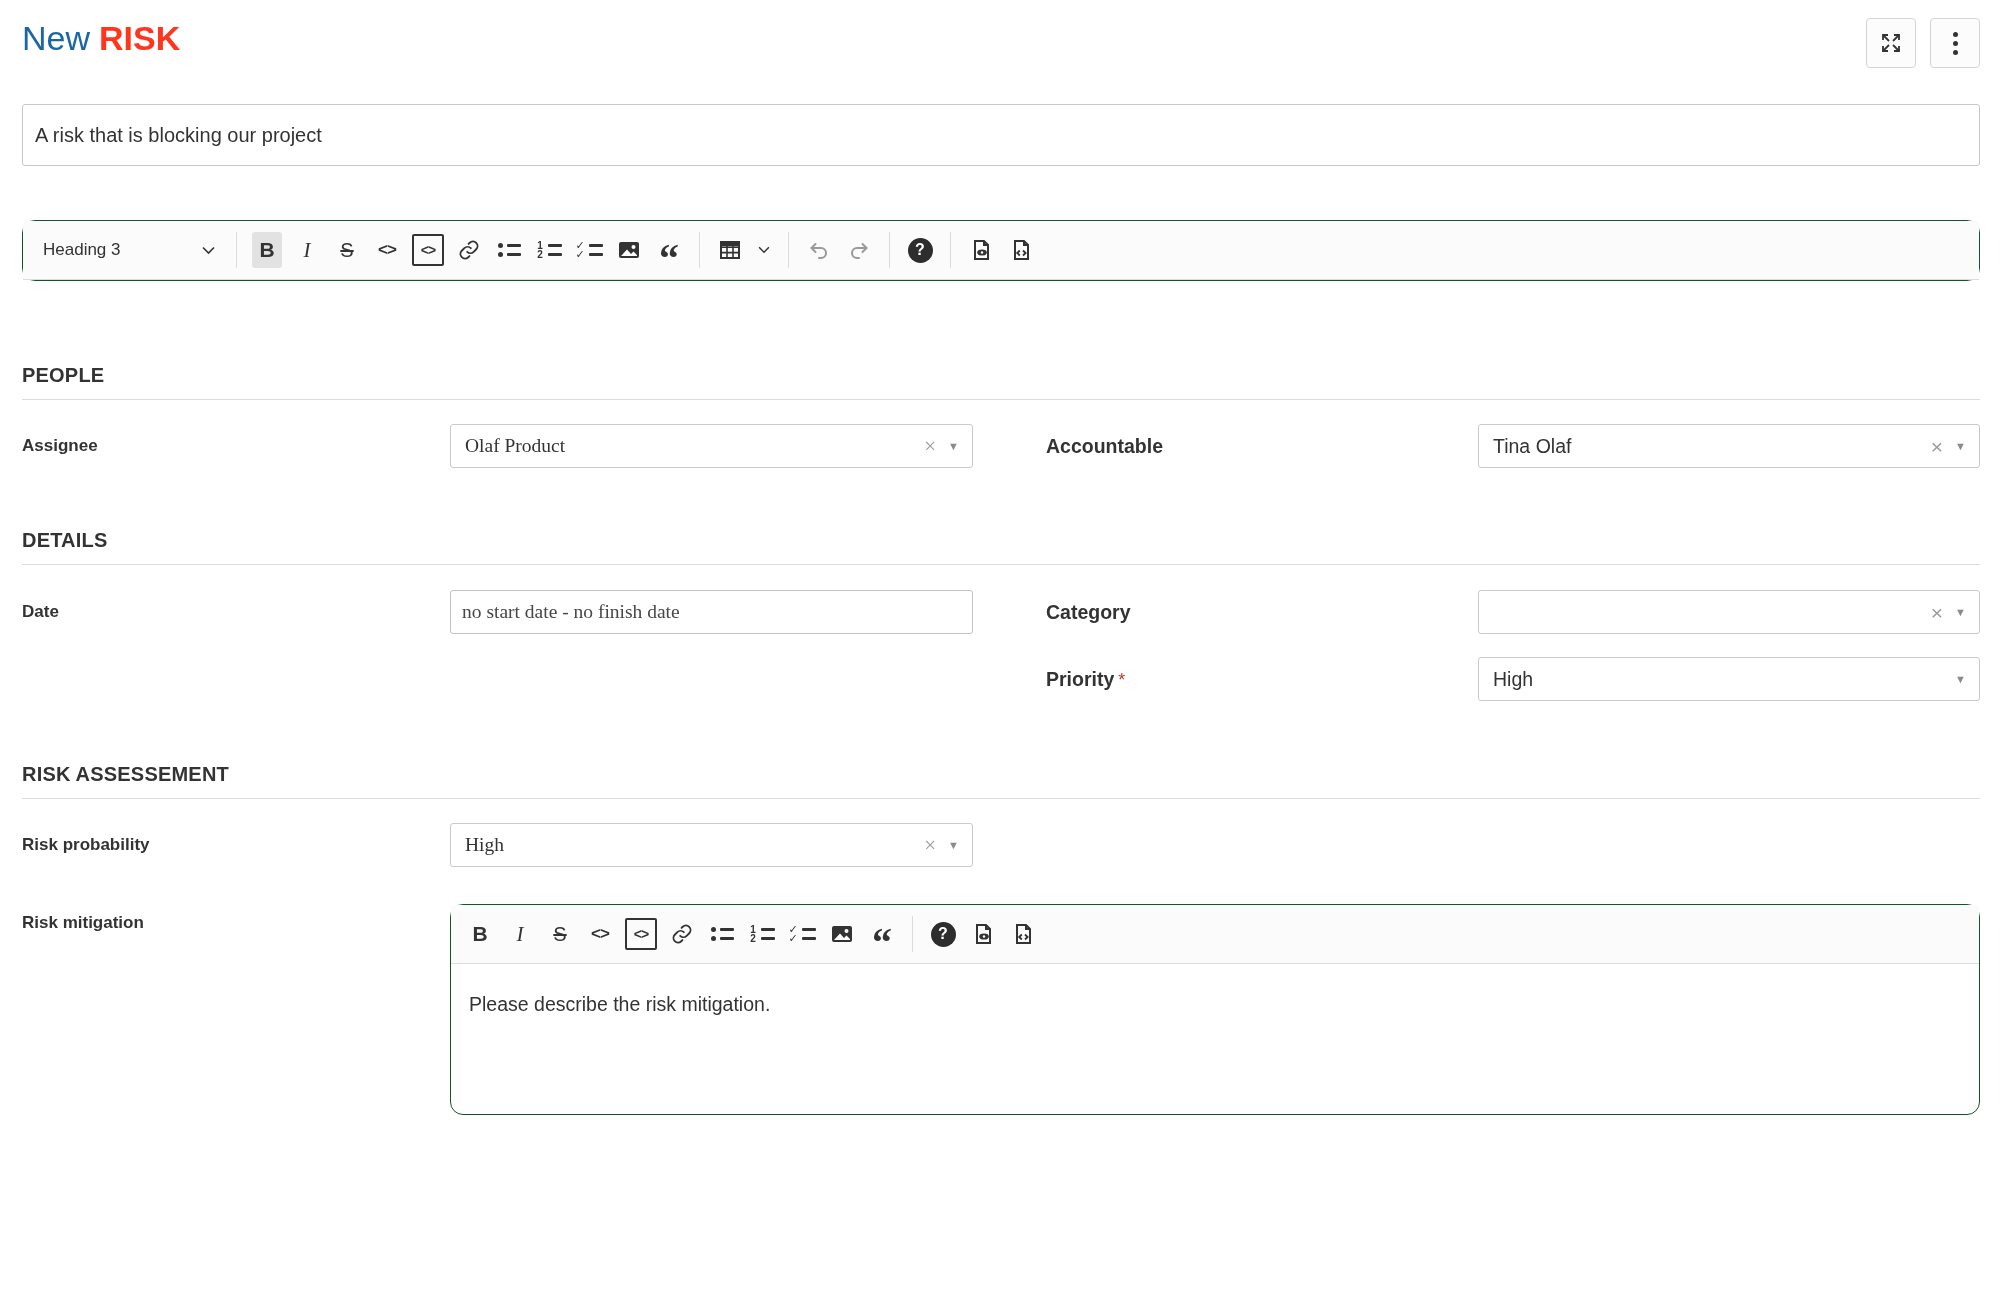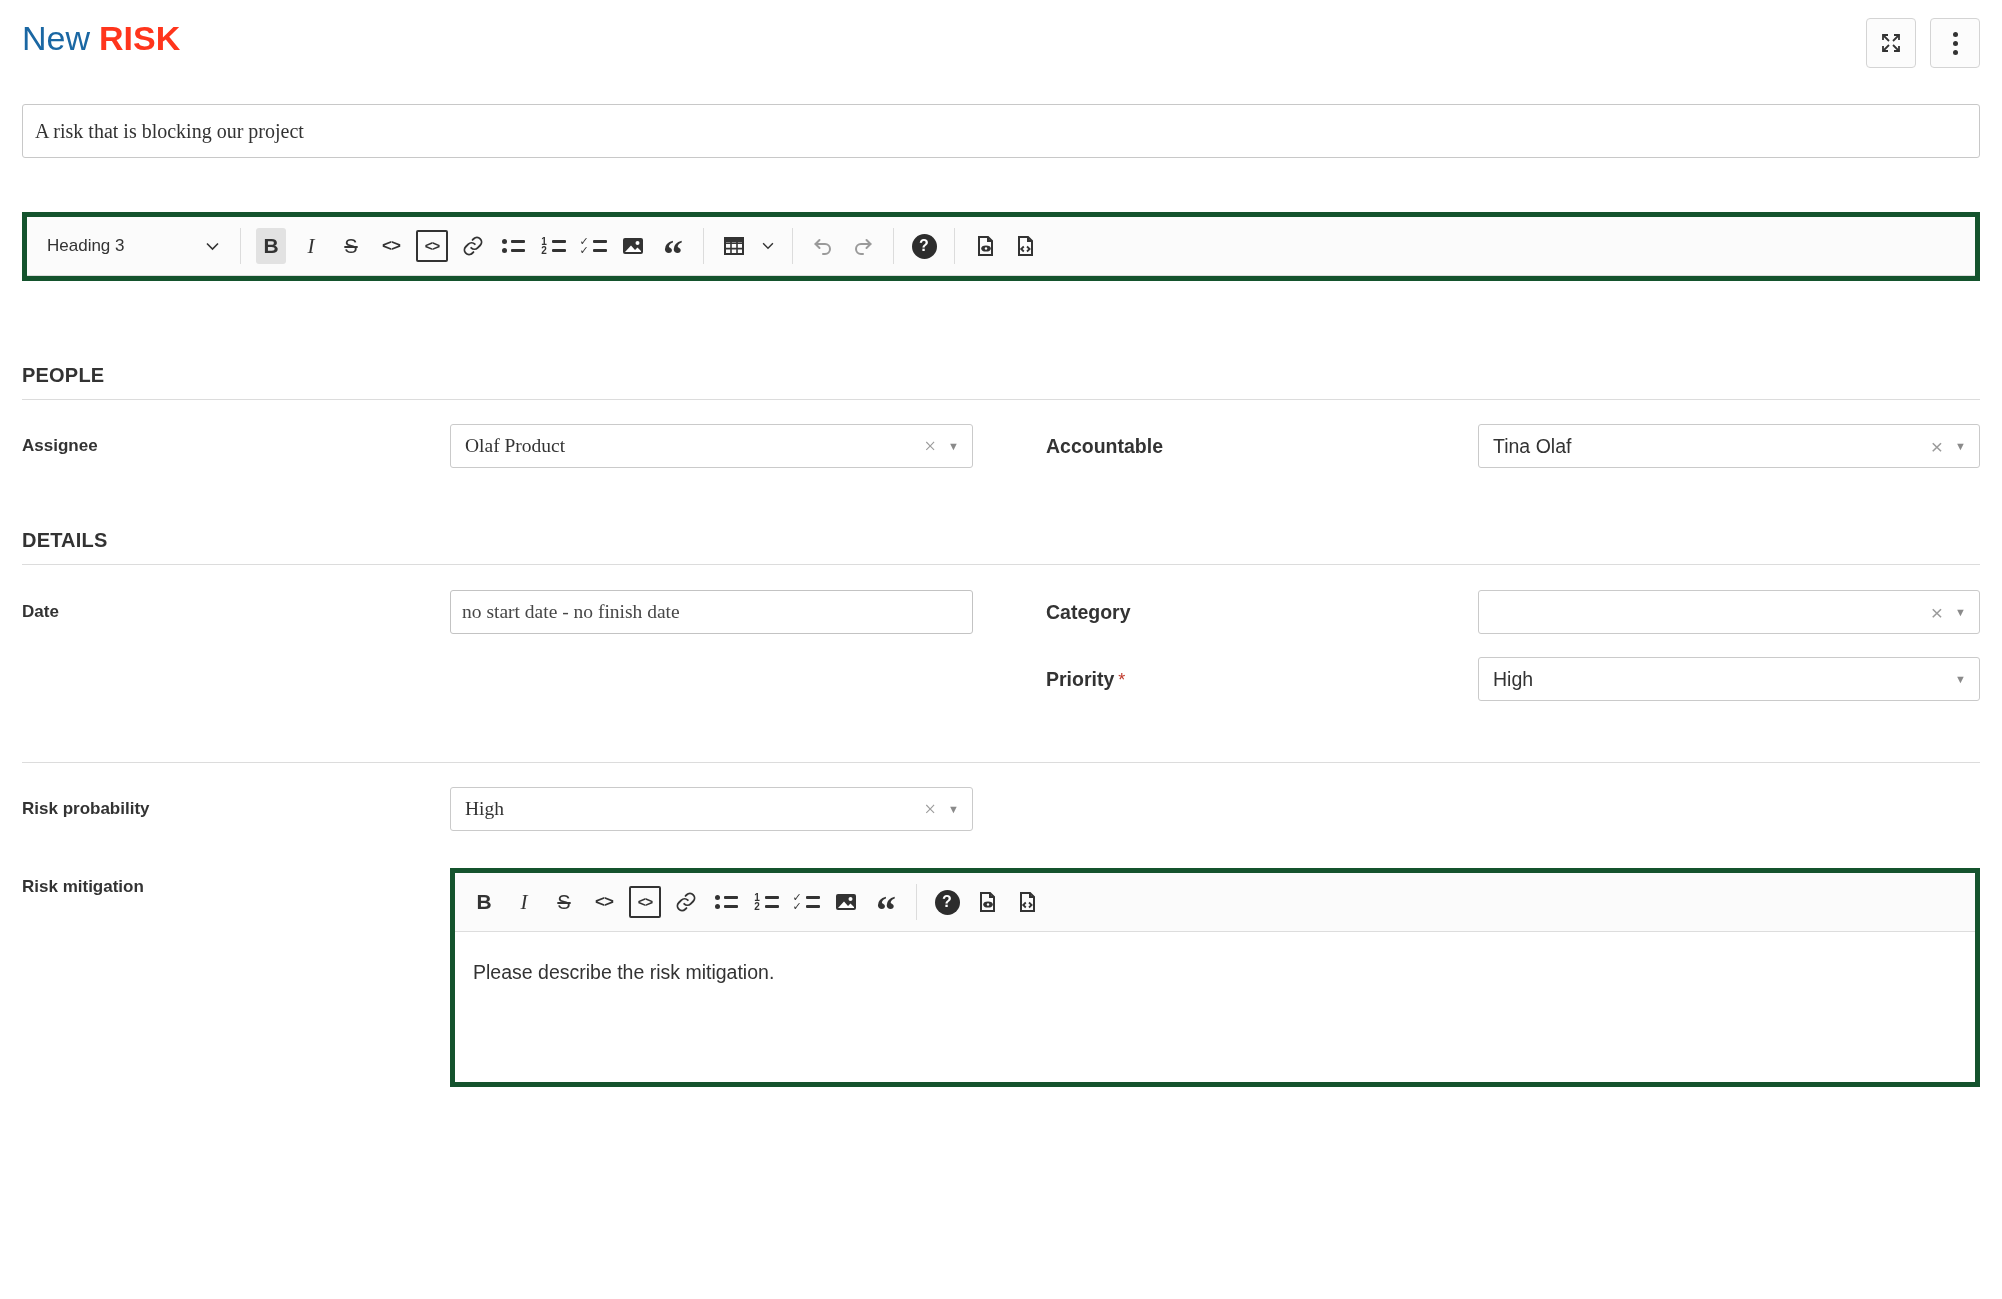--- a/index.html
+++ b/index.html
@@ -12,25 +12,25 @@
   .hdr{display:flex;justify-content:space-between;align-items:flex-start;padding-top:16px;height:50px;}
   .title{font-size:34px;line-height:44px;font-weight:400;margin:0;}
   .title .t-new{color:#1A67A3;}
   .title .t-type{color:#FF351C;font-weight:700;margin-left:9px;}
   .hdr-btns{display:flex;gap:14px;margin-top:2px;}
   .hdr-btn{width:48px;height:48px;border:1px solid #d4d4d4;border-radius:4px;background:#fcfcfc;
     display:flex;align-items:center;justify-content:center;cursor:pointer;}
   .kebab{display:flex;flex-direction:column;gap:4px;}
   .kebab i{width:5px;height:5px;border-radius:50%;background:#333;}
   
-  .subject{margin-top:38px;height:54px;width:100%;box-sizing:border-box;
+  .subject{margin-top:38px;height:62px;width:100%;box-sizing:border-box;
     border:1px solid #c8c8c8;border-radius:3px;font-size:20px;color:#333;padding:0 12px;
-    font-family:Liberation Serif, serif;outline:none;}
-  
-  .editor{border:5px solid #14532d;border-radius:0;background:#fff;}
+    font-family:Liberation Sans, sans-serif;outline:none;}
+  
+  .editor{border:1px solid #14532d;border-radius:13px;background:#fff;}
   .editor-main{margin-top:54px;}
   .toolbar{height:58px;background:#fbfbfb;border-bottom:1px solid #ddd;border-radius:4px 4px 0 0;
     display:flex;align-items:center;padding:0 14px;gap:10px;}
   .tb-sep{width:1px;height:36px;background:#dcdcdc;margin:0 5px;flex:none;}
   .tb-icon{min-width:30px;height:36px;display:flex;align-items:center;justify-content:center;
     color:#333;cursor:pointer;flex:none;border-radius:3px;}
   .tb-icon.active{background:#e2e2e2;}
   .tb-b{font-size:21px;font-weight:700;}
   .tb-i{font-family:"Liberation Serif",serif;font-style:italic;font-size:21px;}
   .tb-s{font-size:20px;text-decoration:line-through;}
@@ -296,20 +296,21 @@
         <div class="sel">
           <span class="val">High</span>
           <span class="caret">▼</span>
         </div>
       </div>
     </div>
   </div>
 
   
   <div class="sec-risk">
+    <div class="section-title">RISK ASSESSEMENT</div>
     <hr class="section-rule">
     <div class="frow row-prob">
       <div class="lbl-left">Risk probability</div>
       <div class="fld-left">
         <div class="sel">
           <span class="val">High</span>
           <span class="clear">×</span>
           <span class="caret">▼</span>
         </div>
       </div>

